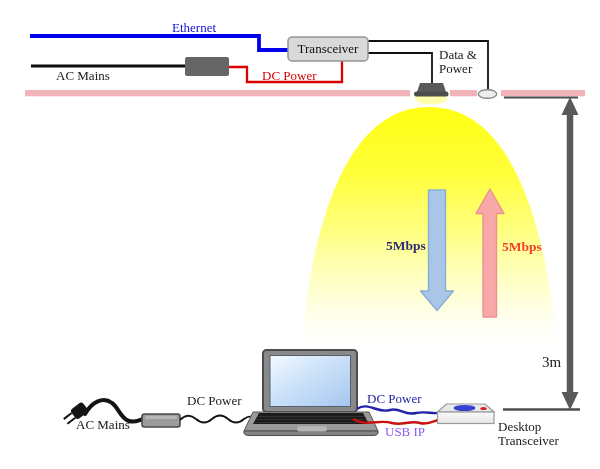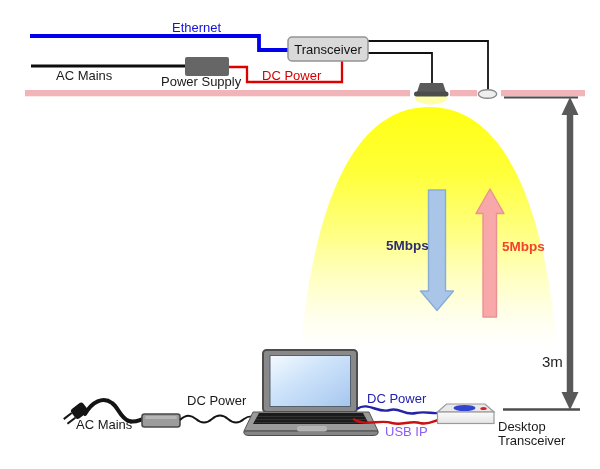--- a/index.html
+++ b/index.html
@@ -1,18 +1,18 @@
 <!DOCTYPE html>
 <html><head>
 <meta charset="utf-8">
 <style>
   html,body{margin:0;padding:0;background:#fff;}
   #stage{
     position:relative;width:600px;height:469px;background:#ffffff;overflow:hidden;
-    font-family:Liberation Sans, sans-serif;
+    font-family:Liberation Serif, serif;
   }
   #stage svg{position:absolute;left:0;top:0;}
   .lbl{position:absolute;white-space:nowrap;font-size:13px;color:#1a1a1a;line-height:14px;}
   .lbl.blue{color:#1212dd;}
   .lbl.red{color:#d40000;}
   .lbl.wireblue{color:#2222aa;}
   .lbl.wirered{color:#8b5cf6;}
   .lbl.rate-down{color:#2d2d70;font-weight:bold;font-size:13.5px;}
   .lbl.rate-up{color:#f5402e;font-weight:bold;font-size:13.5px;}
   .lbl.dist{font-size:15px;color:#222;}
@@ -104,23 +104,26 @@
     <g>
       <polygon points="446.5,404 485,404 494,412 437.5,412" fill="#e9e9e9" stroke="#9a9a9a" stroke-width="1.2"></polygon>
       <rect x="437.5" y="412" width="56.5" height="11.5" fill="url(#devGrad)" stroke="#9a9a9a" stroke-width="1.2"></rect>
       <ellipse cx="464.5" cy="408" rx="11" ry="3.1" fill="#3345cf"></ellipse>
       <ellipse cx="483.5" cy="408.5" rx="3.2" ry="1.6" fill="#d42222"></ellipse>
     </g>
   </svg>
 
   <div class="lbl blue" style="left:172px;top:21px;">Ethernet</div>
   <div class="lbl" style="left:56px;top:69px;">AC Mains</div>
-  <div class="lbl" style="left:161px;top:75px;">Power Supply</div>
   <div class="lbl red" style="left:262px;top:69px;">DC Power</div>
   <div class="transceiver-label">Transceiver</div>
+  <div class="lbl" style="left:439px;top:48px;">
+    <div>Data &amp;</div>
+    <div>Power</div>
+  </div>
 
   <div class="lbl rate-down" style="left:386px;top:239px;">5Mbps</div>
   <div class="lbl rate-up" style="left:502px;top:240px;">5Mbps</div>
 
   <div class="lbl dist" style="left:542px;top:355px;">3m</div>
 
   <div class="lbl" style="left:76px;top:418px;">AC Mains</div>
   <div class="lbl" style="left:187px;top:394px;">DC Power</div>
   <div class="lbl wireblue" style="left:367px;top:392px;">DC Power</div>
   <div class="lbl wirered" style="left:385px;top:425px;line-height:14.5px;">

